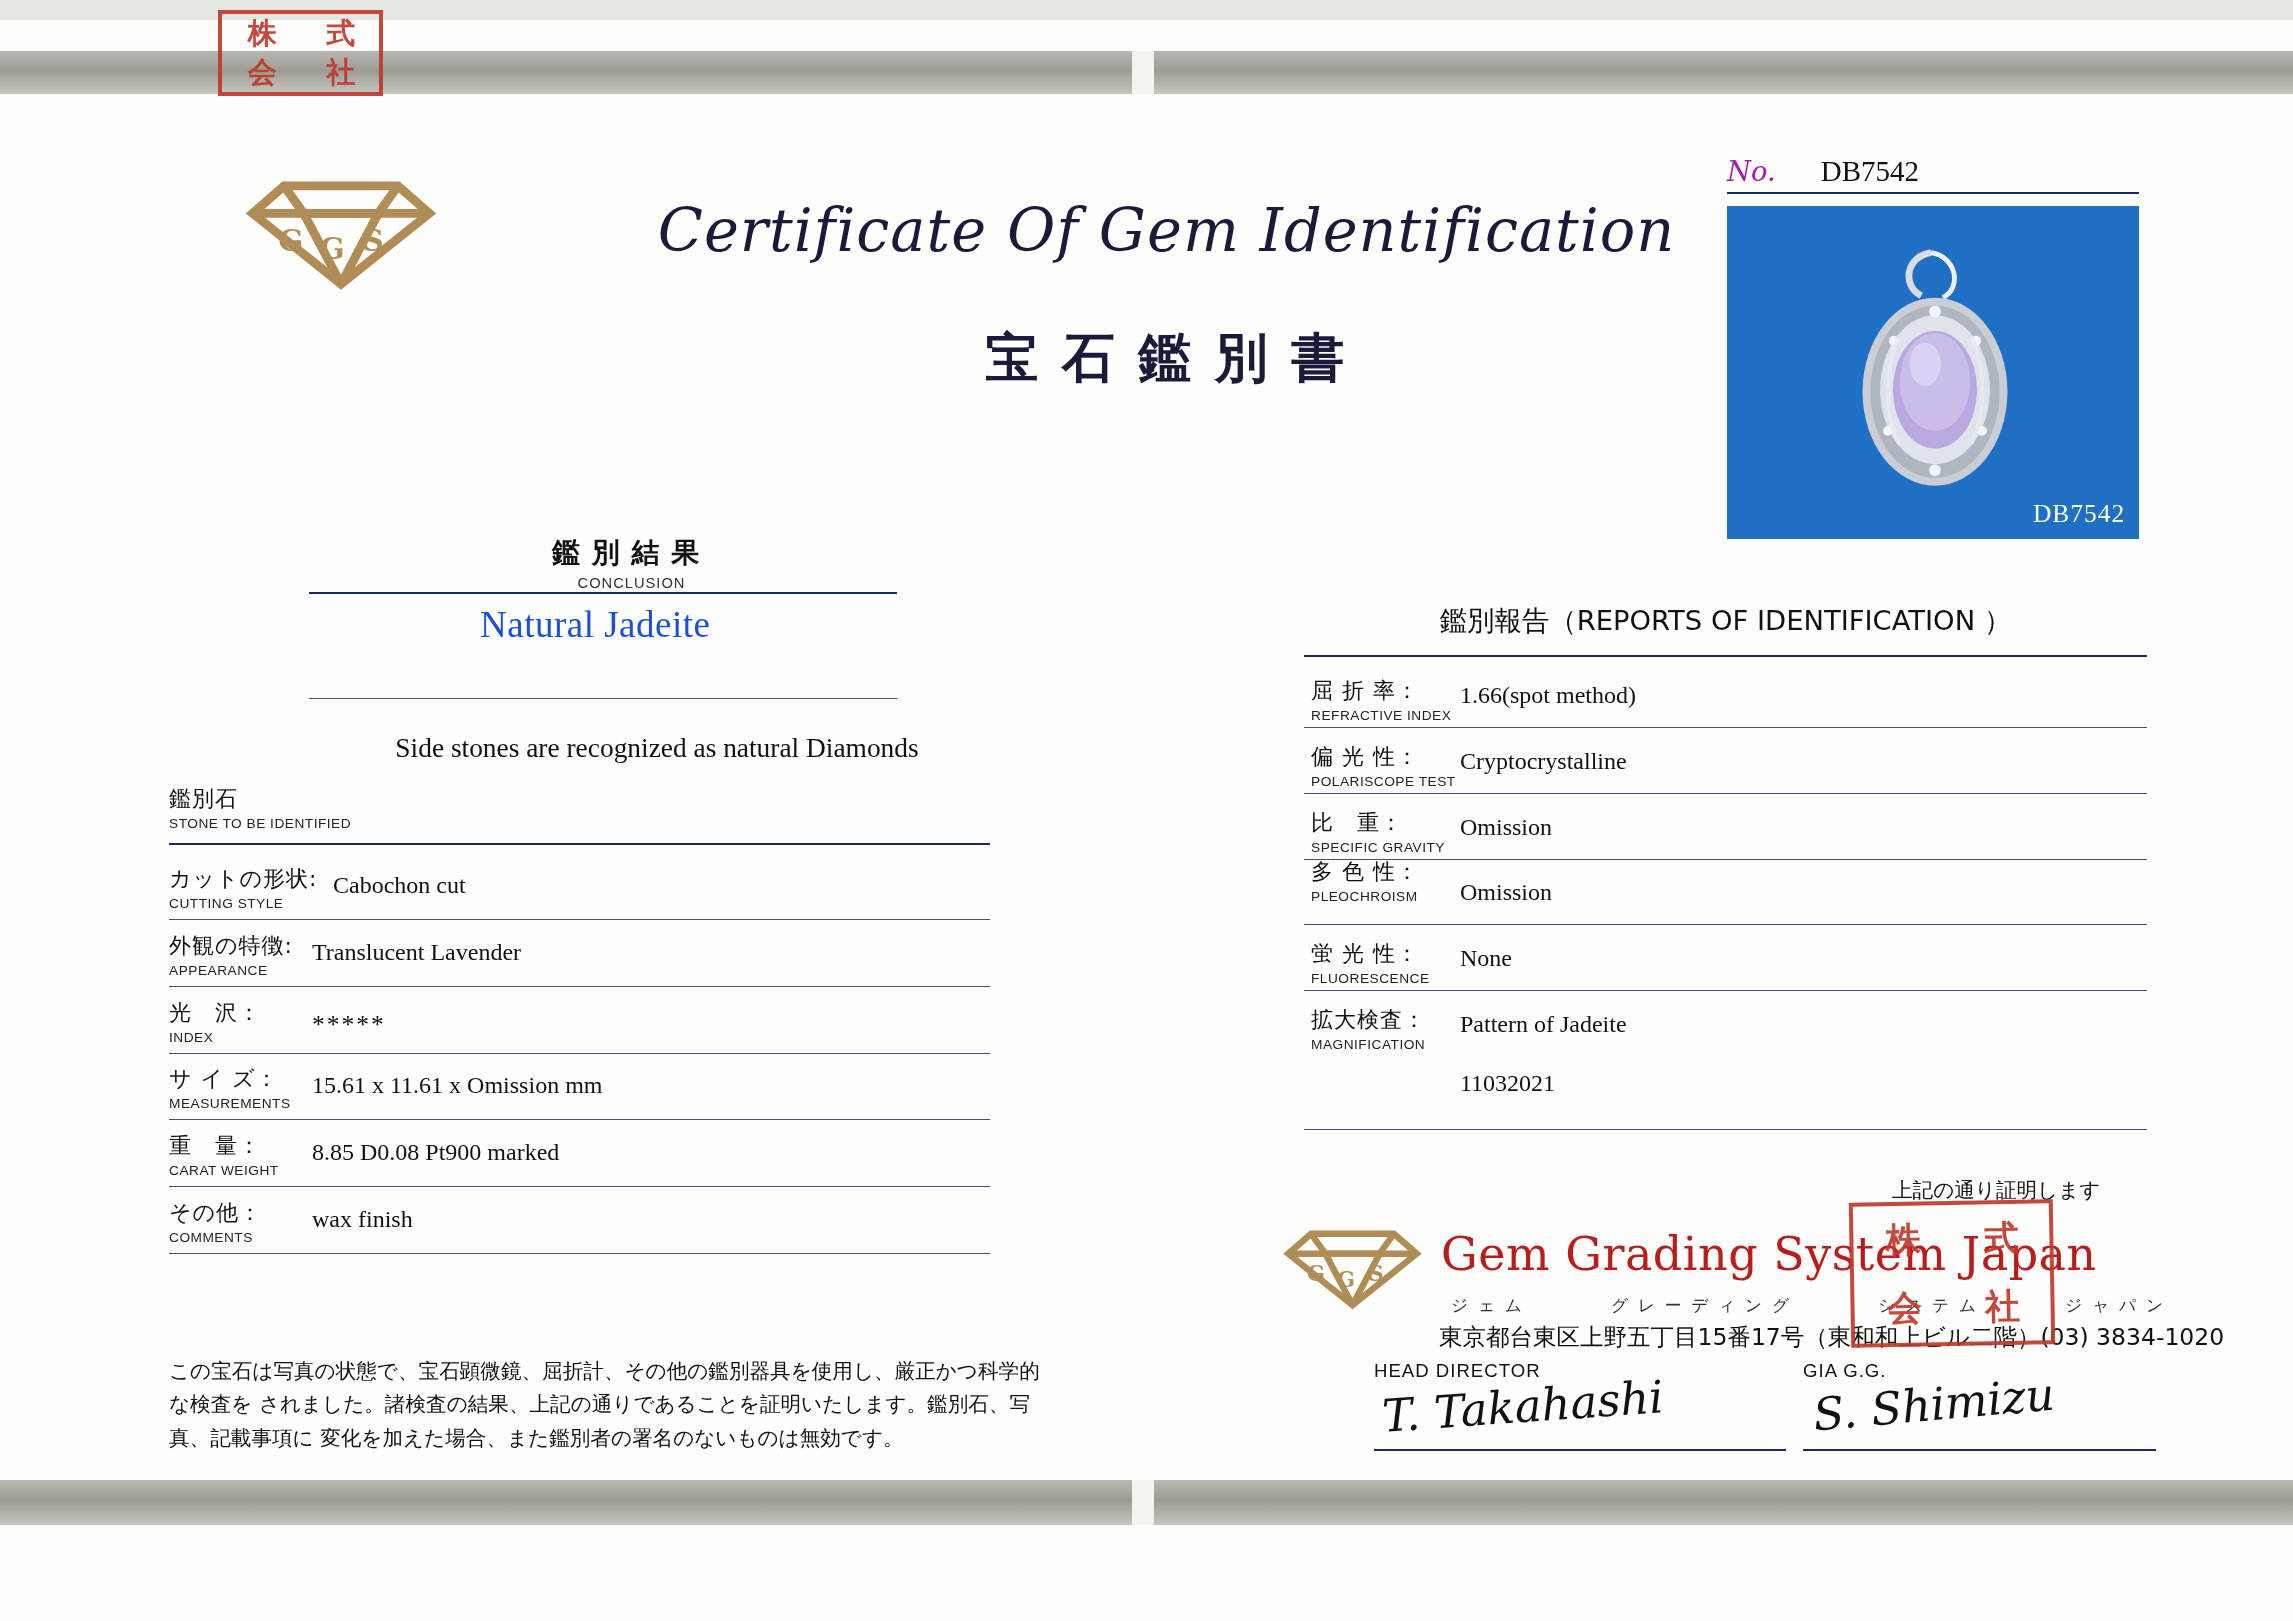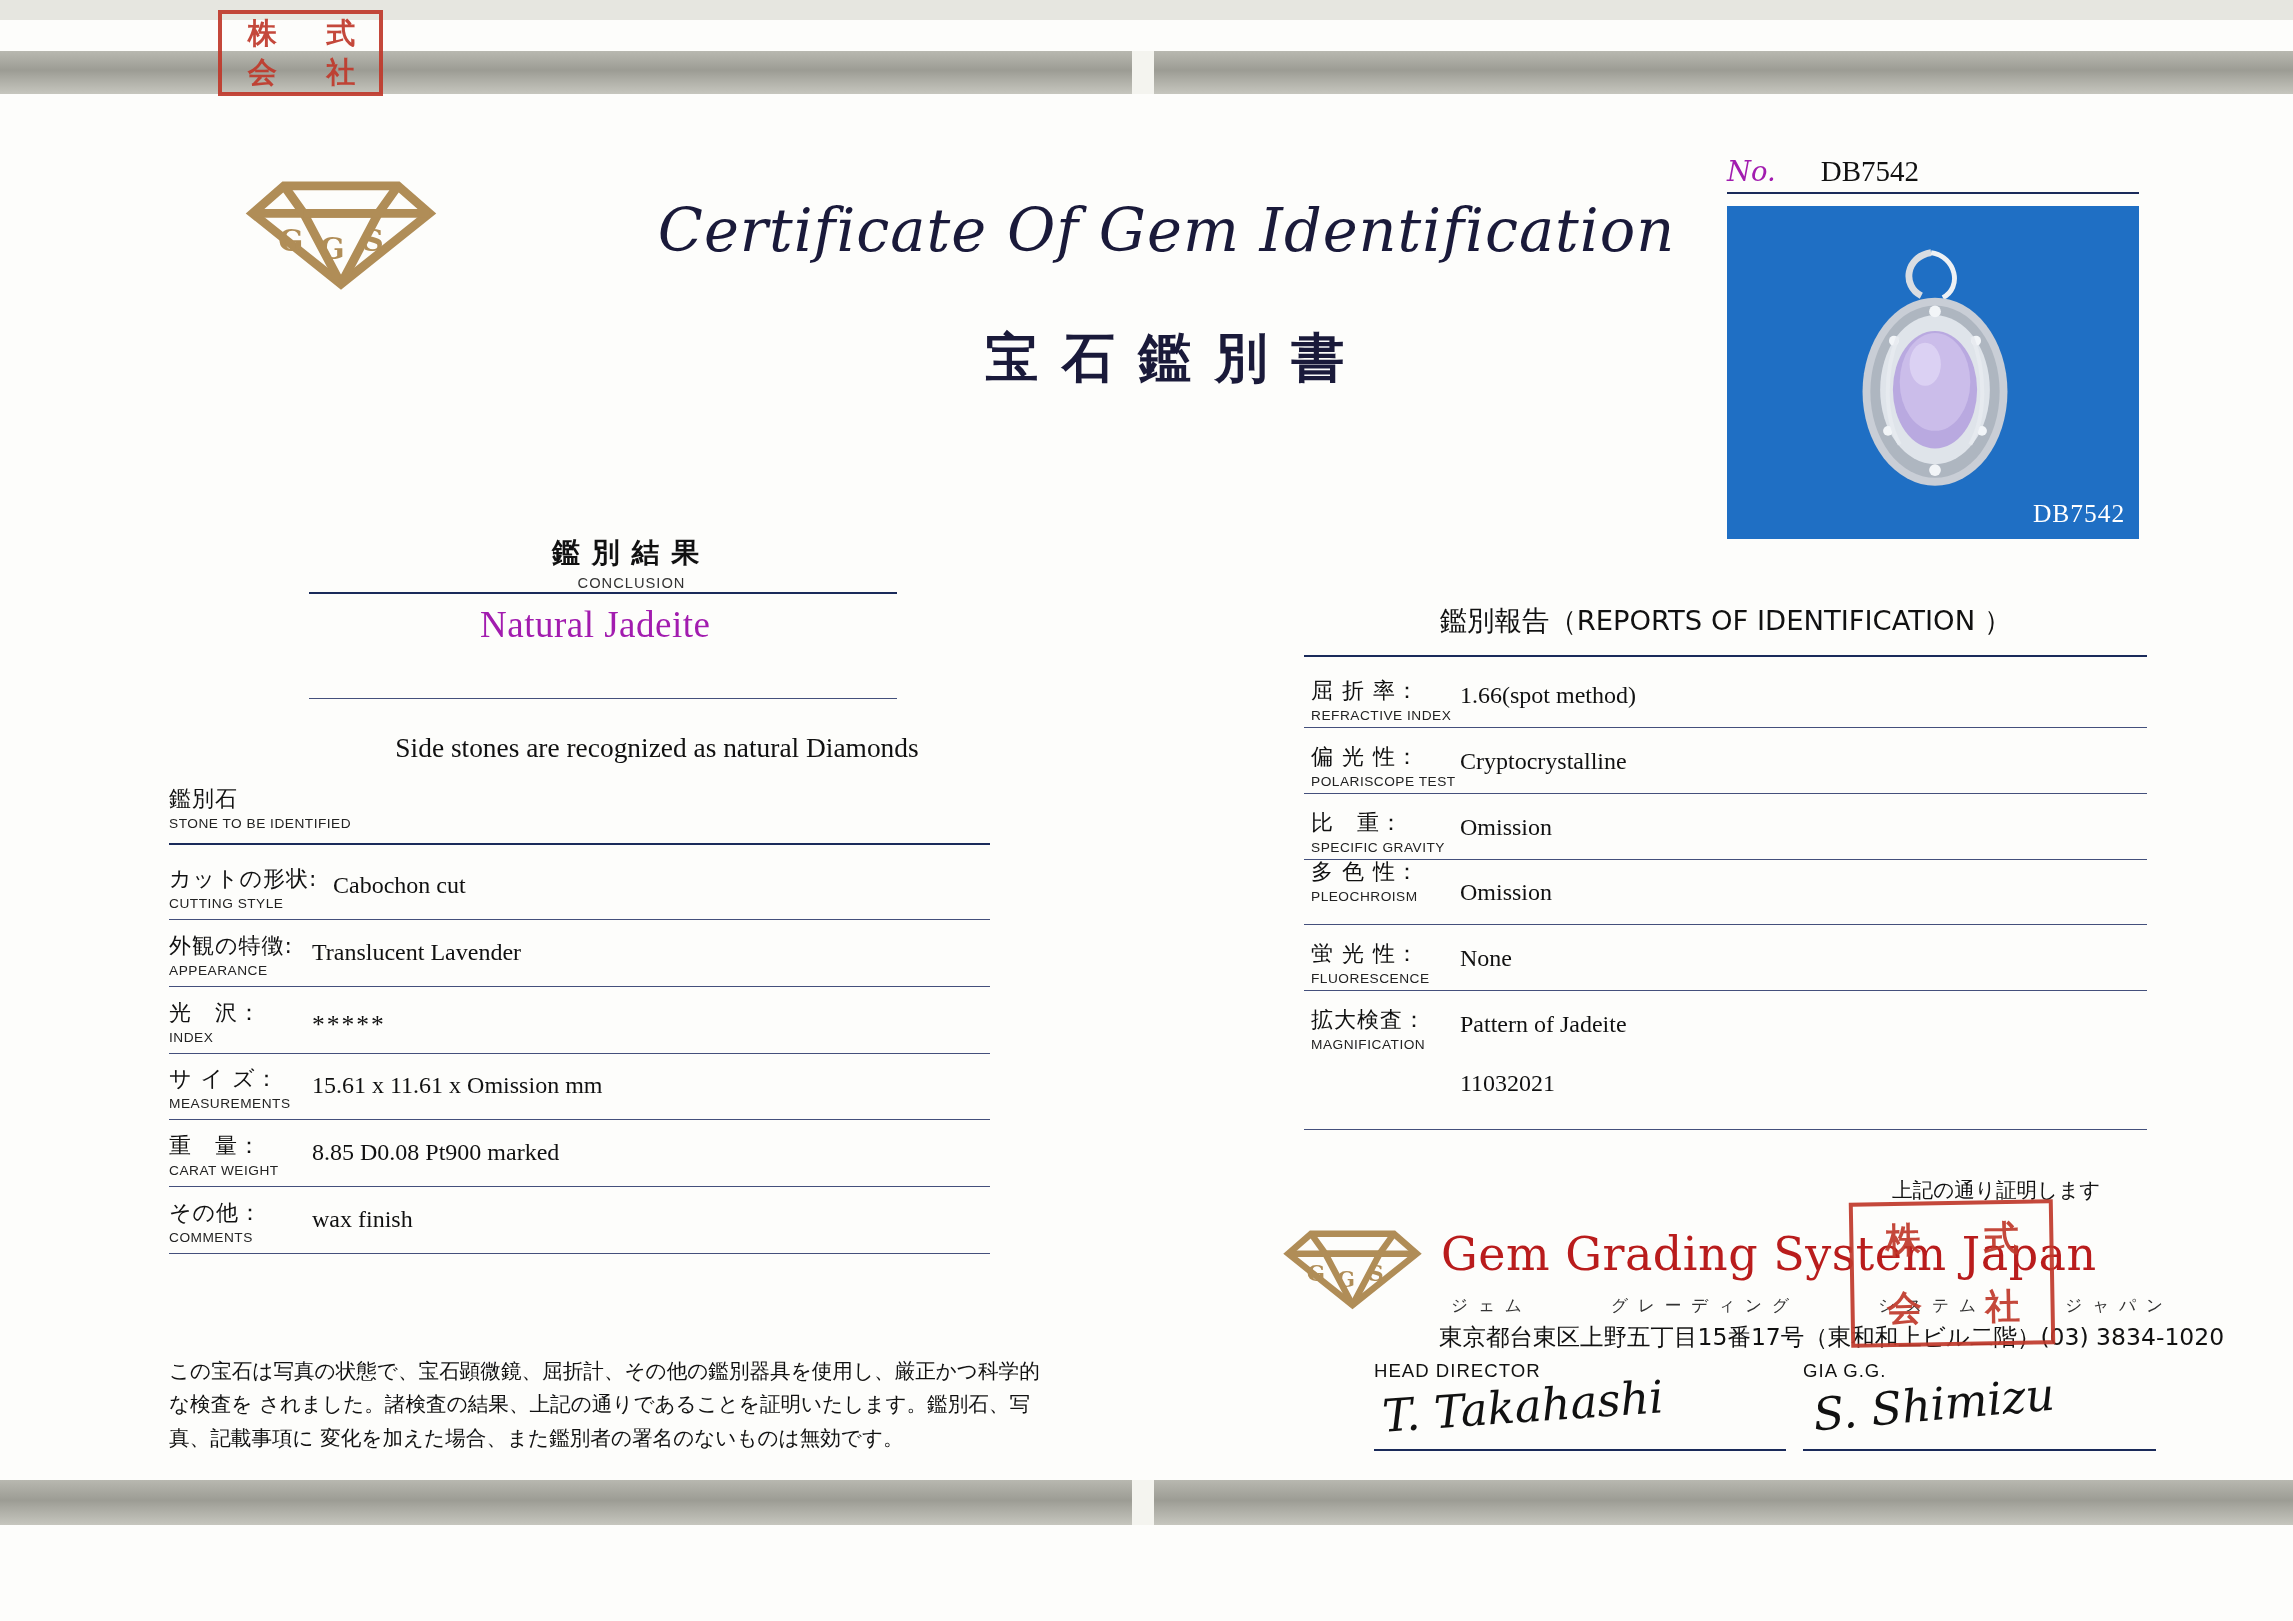--- a/index.html
+++ b/index.html
@@ -161,21 +161,21 @@
     margin-top: 2.9px;
   }
   .rule { position: absolute; background: #1a2a5a; height: 2px; }
   .rule-thin { position: absolute; background: #44507c; height: 1px; }
 
   .conc-value {
     position: absolute;
     left: 480px;
     top: 603px;
     font-size: 37px;
-    color: #a21caf;
+    color: #1d4ed8;
     letter-spacing: 0.5px;
   }
   .conc-note {
     position: absolute;
     left: 314px;
     top: 730px;
     width: 686px;
     text-align: center;
     font-size: 27.4px;
     line-height: 1.35;

